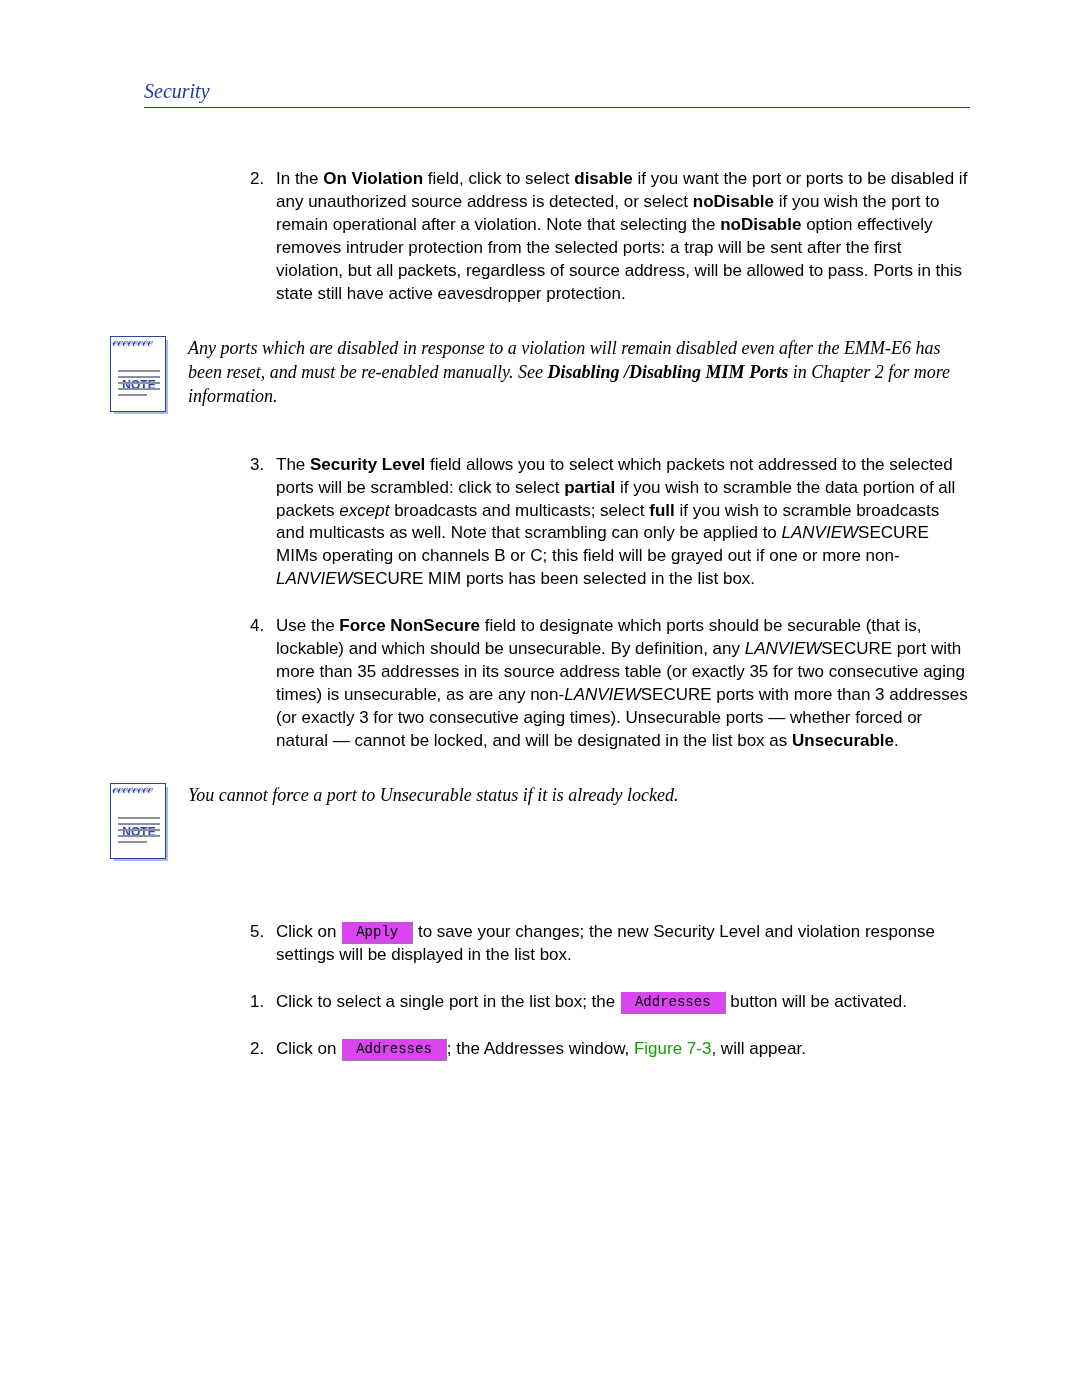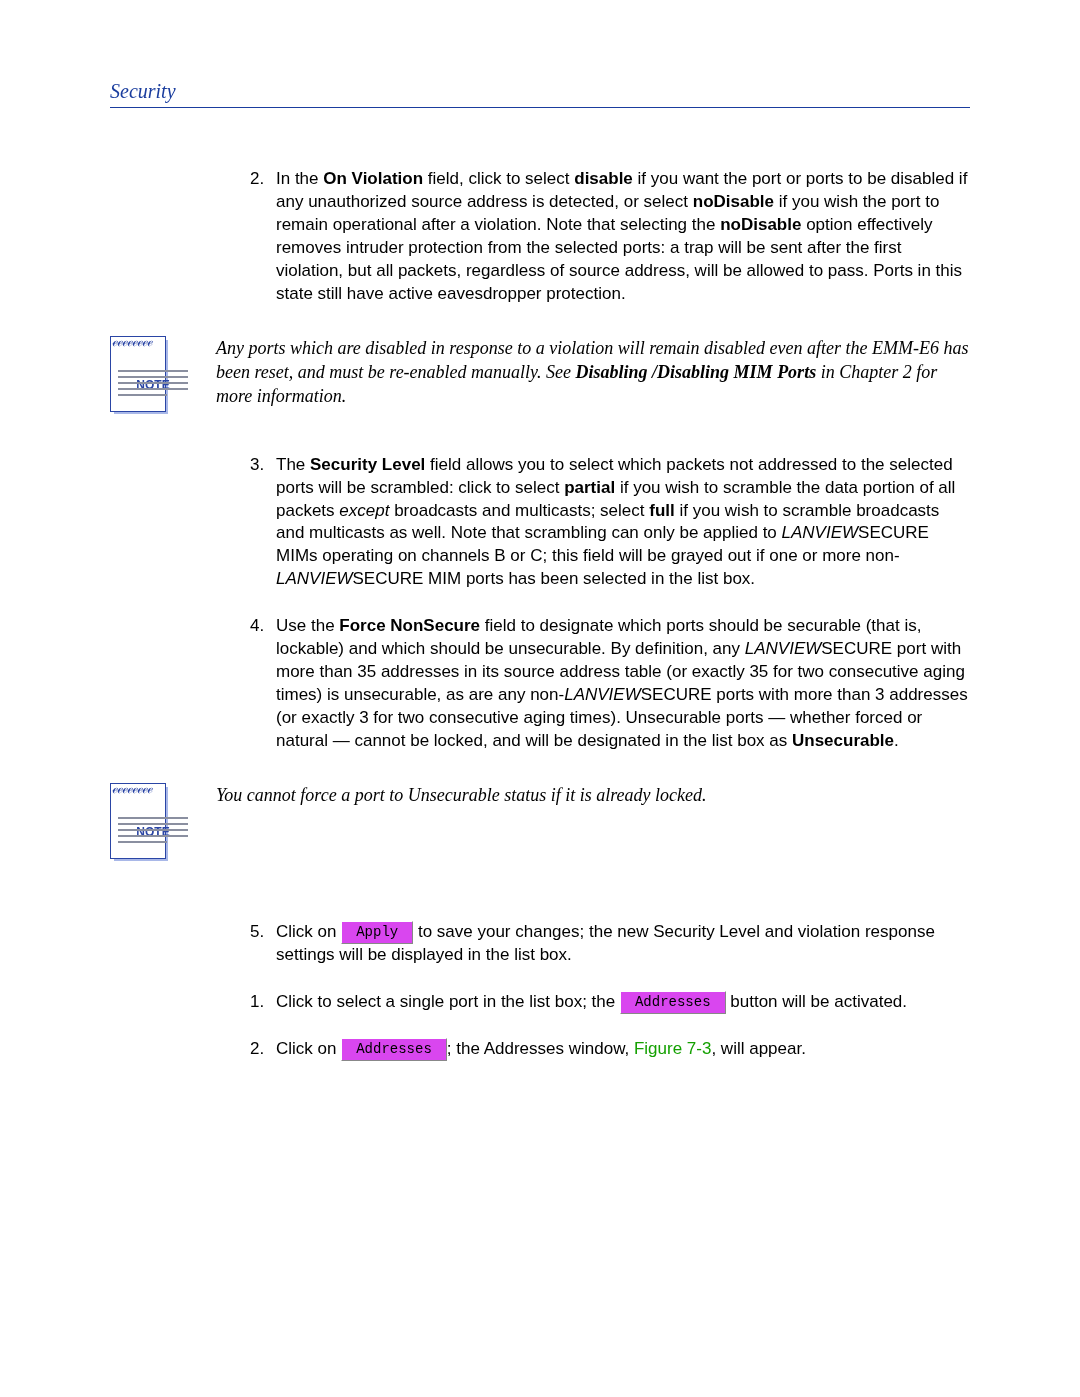--- a/index.html
+++ b/index.html
@@ -19,20 +19,21 @@
     height: 100%;
   }
   .header {
     color: #1a3d9e;
     font-style: italic;
     font-family: "Times New Roman", serif;
     font-size: 20px;
     border-bottom: 1px solid #1a3d9e;
     padding-bottom: 4px;
     margin-bottom: 60px;
+    margin-left: 34px;
   }
   .content-col {
     margin-left: 140px;
   }
   .step {
     display: flex;
     margin-bottom: 24px;
     font-size: 17px;
     line-height: 1.35;
   }
@@ -46,21 +47,20 @@
   .note-row {
     display: flex;
     margin: 30px 0 40px 0;
   }
   .note-icon {
     flex: 0 0 58px;
     width: 58px;
     height: 78px;
     position: relative;
     margin-right: 20px;
-    padding-left: 28px;
   }
   .note-icon .bg {
     position: absolute;
     left: 4px; top: 4px;
     width: 54px; height: 74px;
     background: #a9b8e8;
   }
   .note-icon .fg {
     position: absolute;
     left: 0; top: 0;

